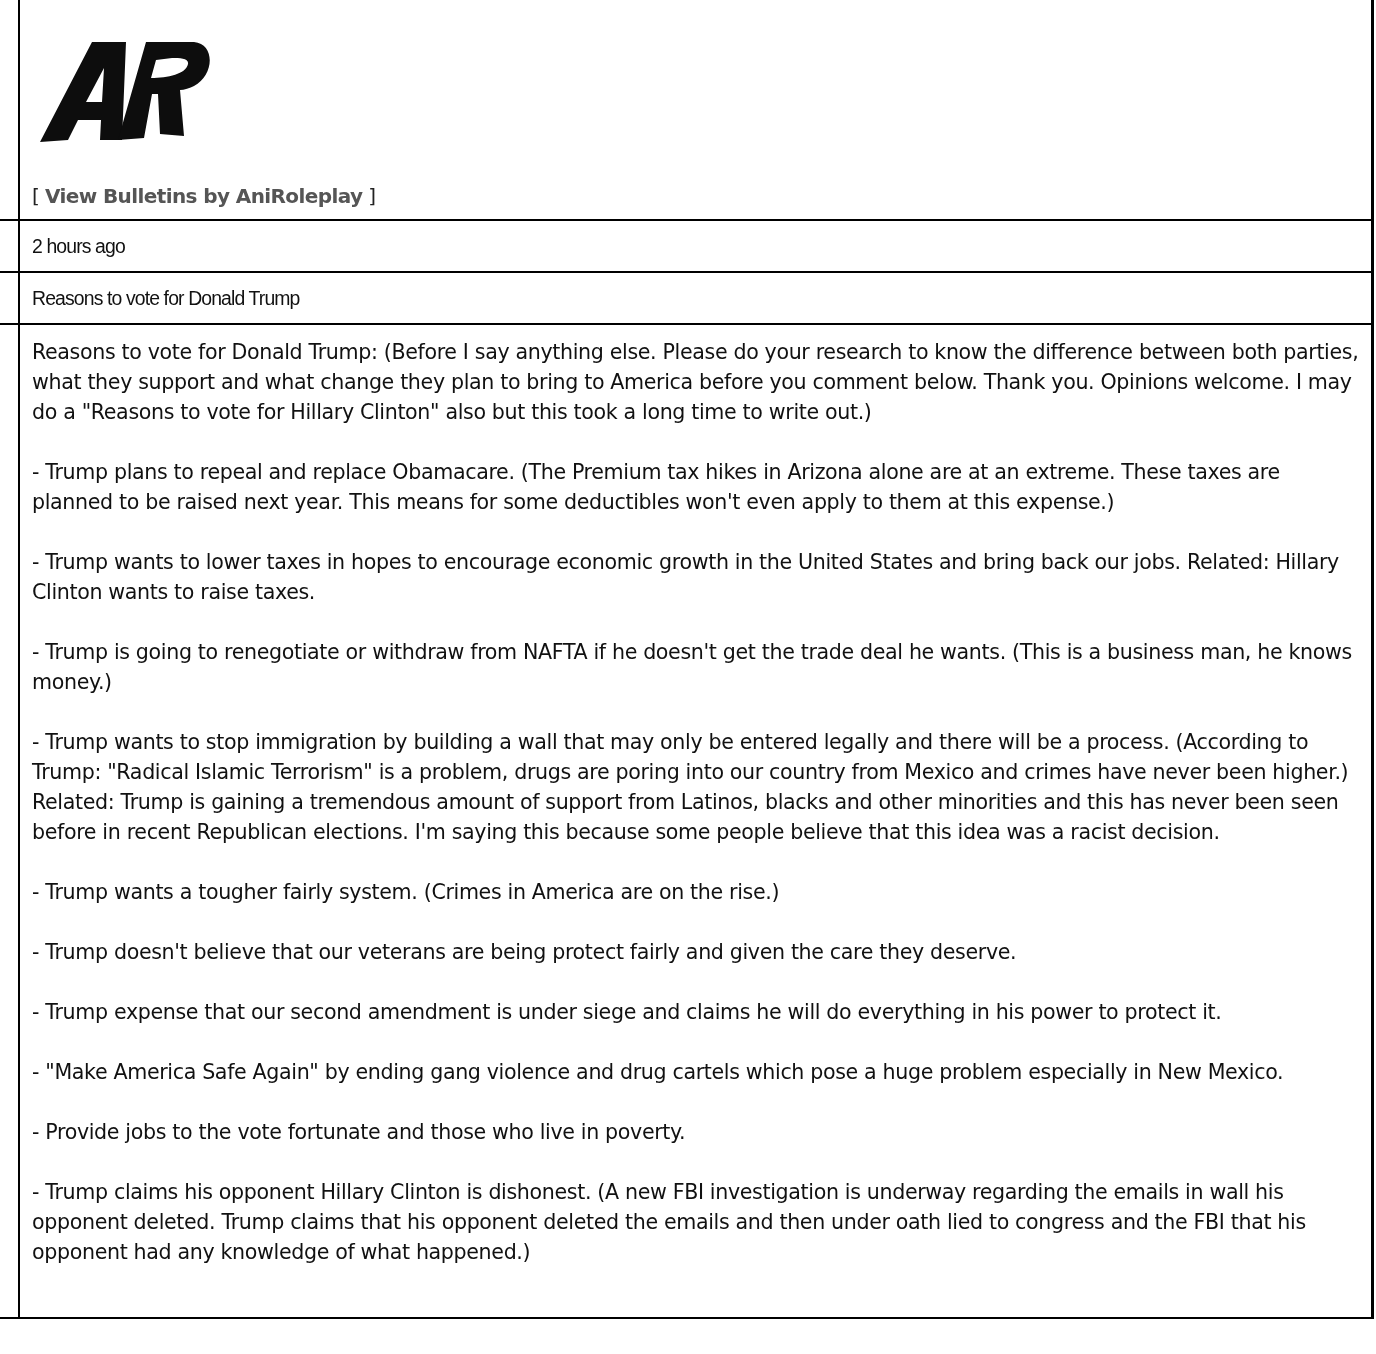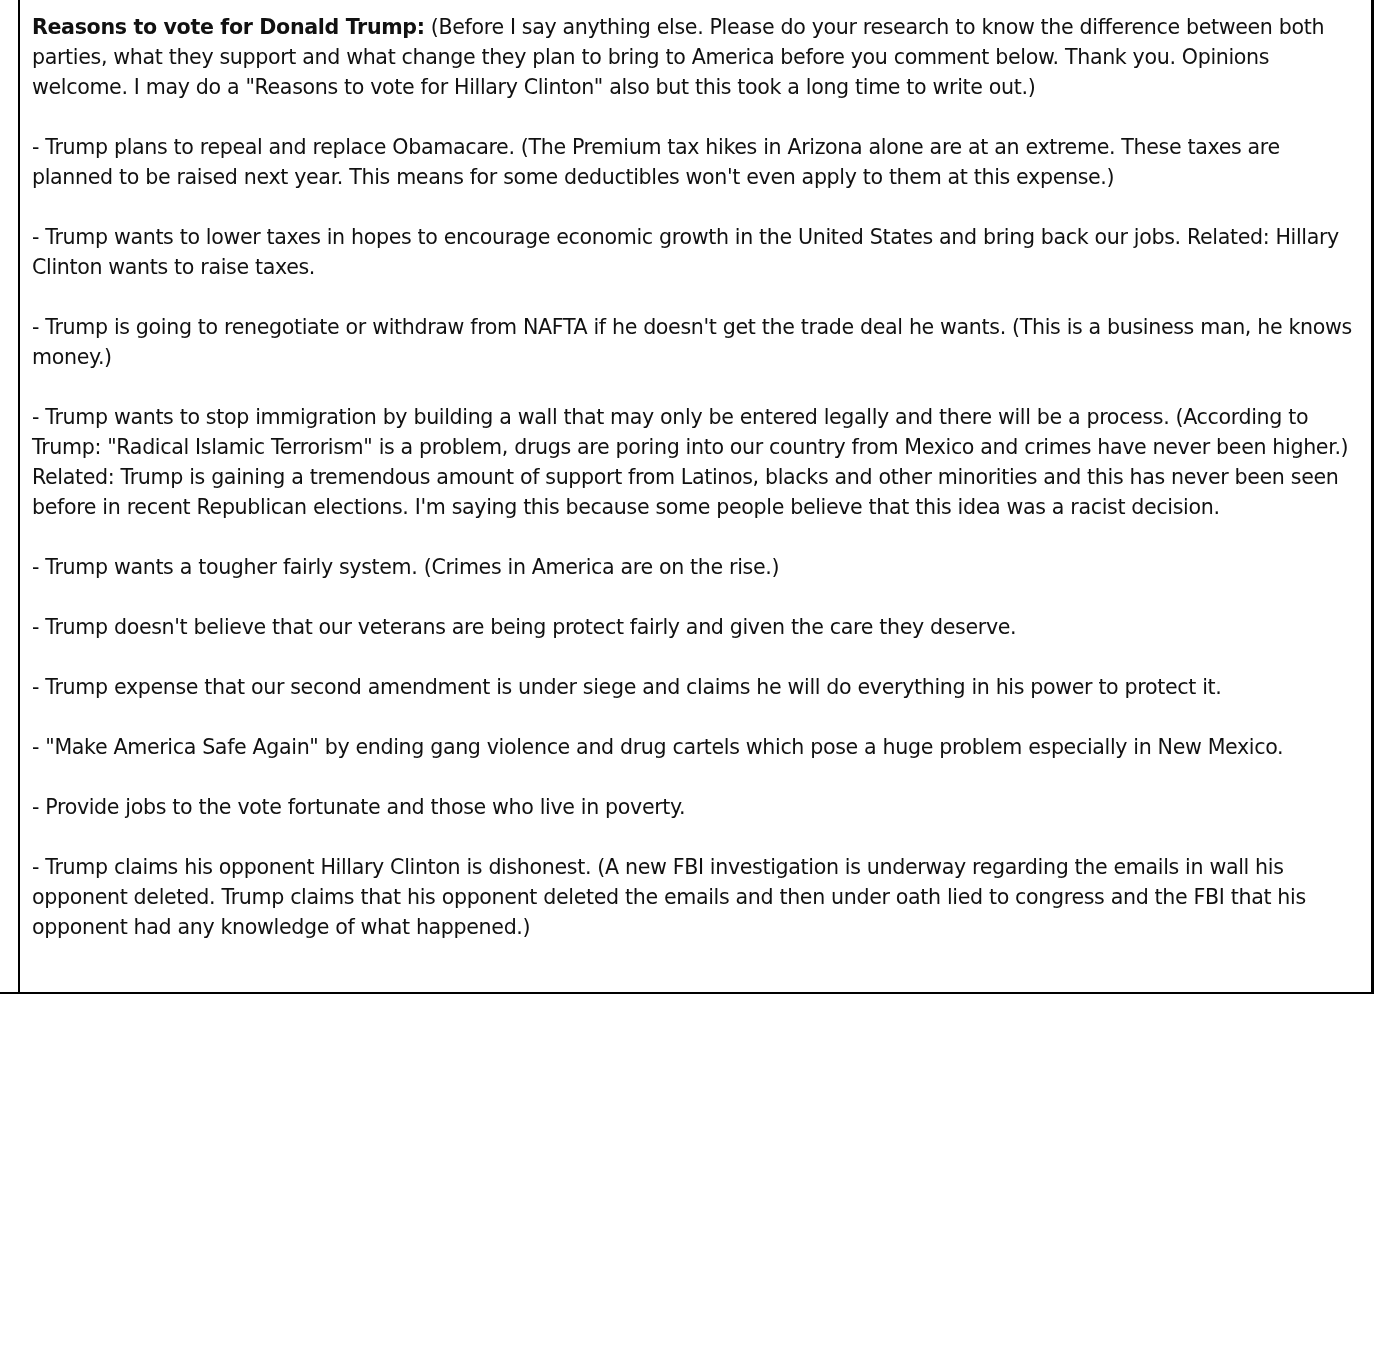--- a/index.html
+++ b/index.html
@@ -82,28 +82,58 @@
       padding-bottom: 20px;
       font-size: 20.6px;
       line-height: 30px;
       letter-spacing: -0.35px;
       color: #111;
     }
     .row-body p {
       margin: 0 0 30px 0;
     }
     .row-body p.intro b {
-      font-weight: bold;
+      font-weight: normal;
     }
   </style>
 </head>
 <body>
 
 <table class="bulletin-table">
   <tbody>
+      <tr class="row-header">
+    <td class="gutter"></td>
+    <td class="content">
+      <div class="logo" title="AR">
+        <svg width="180" height="112" viewBox="0 0 180 112" xmlns="http://www.w3.org/2000/svg">
+
+          <path d="M58 6 L92 6 L88 104 L66 104 L67 84 L44 84 L34 104 L6 106 Z M70 32 L52 66 L68 66 Z" fill="#0d0d0d" fill-rule="evenodd"></path>
+
+          <path d="M112 6 L160 6 C182 8 180 40 160 50 C156 52 150 54 146 54 L150 100 L126 98 L124 58 L118 58 L110 102 L84 104 Z M122 24 L117 42 C134 42 152 38 154 28 C155 22 146 22 138 22 Z" fill="#0d0d0d" fill-rule="evenodd"></path>
+        </svg>
+      </div>
+      <div class="bulletins-link-line">
+        <span>[</span>
+        <a href="#">View Bulletins by AniRoleplay</a>
+        <span>]</span>
+      </div>
+    </td>
+  </tr>
+  <tr class="row-meta">
+    <td class="gutter"></td>
+    <td class="content">
+      <span>2 hours ago</span>
+    </td>
+  </tr>
+  <tr class="row-meta">
+    <td class="gutter"></td>
+    <td class="content">
+      <span>Reasons to vote for Donald Trump</span>
+    </td>
+  </tr>
   <tr class="row-body">
     <td class="gutter"></td>
     <td class="content">
       <p class="intro"><b>Reasons to vote for Donald Trump:</b><span> (Before I say anything else. Please do your research to know the difference between both parties, what they support and what change they plan to bring to America before you comment below. Thank you. Opinions welcome. I may do a "Reasons to vote for Hillary Clinton" also but this took a long time to write out.)</span></p>
       <p>- Trump plans to repeal and replace Obamacare. (The Premium tax hikes in Arizona alone are at an extreme. These taxes are planned to be raised next year. This means for some deductibles won't even apply to them at this expense.)</p>
       <p>- Trump wants to lower taxes in hopes to encourage economic growth in the United States and bring back our jobs. Related: Hillary Clinton wants to raise taxes.</p>
       <p>- Trump is going to renegotiate or withdraw from NAFTA if he doesn't get the trade deal he wants. (This is a business man, he knows money.)</p>
       <p>- Trump wants to stop immigration by building a wall that may only be entered legally and there will be a process. (According to Trump: "Radical Islamic Terrorism" is a problem, drugs are poring into our country from Mexico and crimes have never been higher.) Related: Trump is gaining a tremendous amount of support from Latinos, blacks and other minorities and this has never been seen before in recent Republican elections. I'm saying this because some people believe that this idea was a racist decision.</p>
       <p>- Trump wants a tougher fairly system. (Crimes in America are on the rise.)</p>
       <p>- Trump doesn't believe that our veterans are being protect fairly and given the care they deserve.</p>

